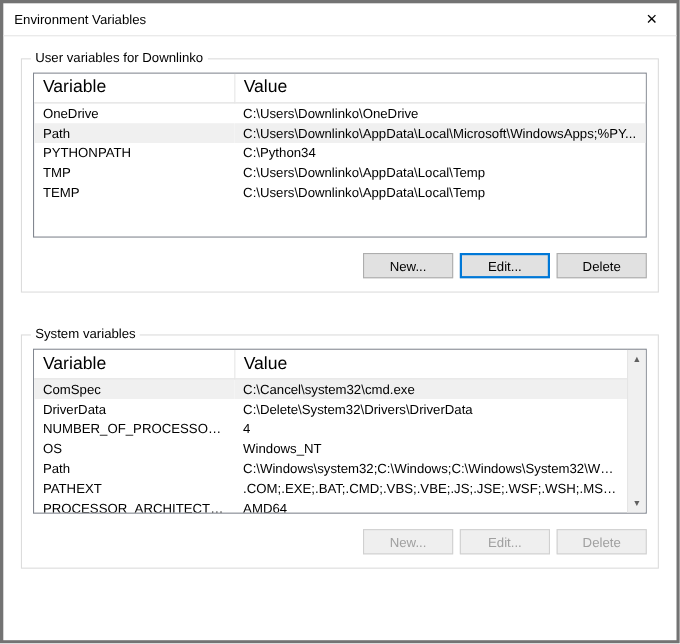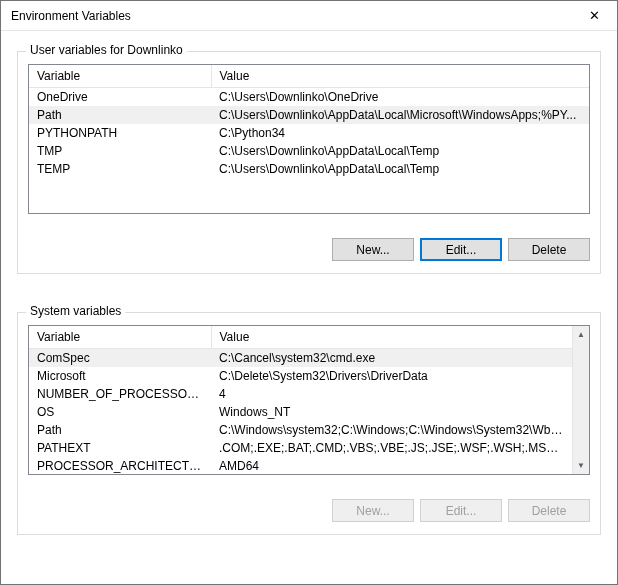--- a/index.html
+++ b/index.html
@@ -7,21 +7,21 @@
   font-family: "Segoe UI", Tahoma, sans-serif;
   font-size: 12px;
   background: #fff;
   width: 618px;
   height: 585px;
   overflow: hidden;
 }
 .window {
   width: 618px;
   height: 585px;
-  border: 1px solid #737373;
+  border: 3px solid #737373;
   background: #fff;
   display: flex;
   flex-direction: column;
 }
 .titlebar {
   height: 30px;
   display: flex;
   align-items: center;
   padding: 0 0 0 10px;
   border-bottom: 1px solid #e5e5e5;
@@ -71,21 +71,21 @@
 }
 .table-wrap.sys { height: 150px; }
 .table {
   width: 100%;
   border-collapse: collapse;
   table-layout: fixed;
 }
 .table th {
   text-align: left;
   font-weight: normal;
-  font-size: 12px;
+  font-size: 16px;
   padding: 4px 8px;
   border-right: 1px solid #e5e5e5;
   border-bottom: 1px solid #e5e5e5;
   background: #fff;
 }
 .table th:last-child { border-right: none; }
 .table td {
   font-size: 12px;
   padding: 2px 8px;
   white-space: nowrap;
@@ -126,21 +126,20 @@
 .btn {
   min-width: 82px;
   height: 23px;
   border: 1px solid #adadad;
   background: #e1e1e1;
   font-size: 12px;
   display: flex;
   align-items: center;
   justify-content: center;
   cursor: pointer;
-  margin-top: 10px;
 }
 .btn.focused {
   border: 2px solid #0078d7;
   padding: 0;
 }
 .btn.disabled {
   color: #a0a0a0;
   border-color: #d0d0d0;
   background: #efefef;
 }
@@ -229,21 +228,21 @@
               <th>Variable</th>
               <th>Value</th>
             </tr>
           </thead>
           <tbody>
             <tr class="selected">
               <td>ComSpec</td>
               <td>C:\Cancel\system32\cmd.exe</td>
             </tr>
             <tr>
-              <td>Microsoft</td>
+              <td>DriverData</td>
               <td>C:\Delete\System32\Drivers\DriverData</td>
             </tr>
             <tr>
               <td>NUMBER_OF_PROCESSORS</td>
               <td>4</td>
             </tr>
             <tr>
               <td>OS</td>
               <td>Windows_NT</td>
             </tr>

